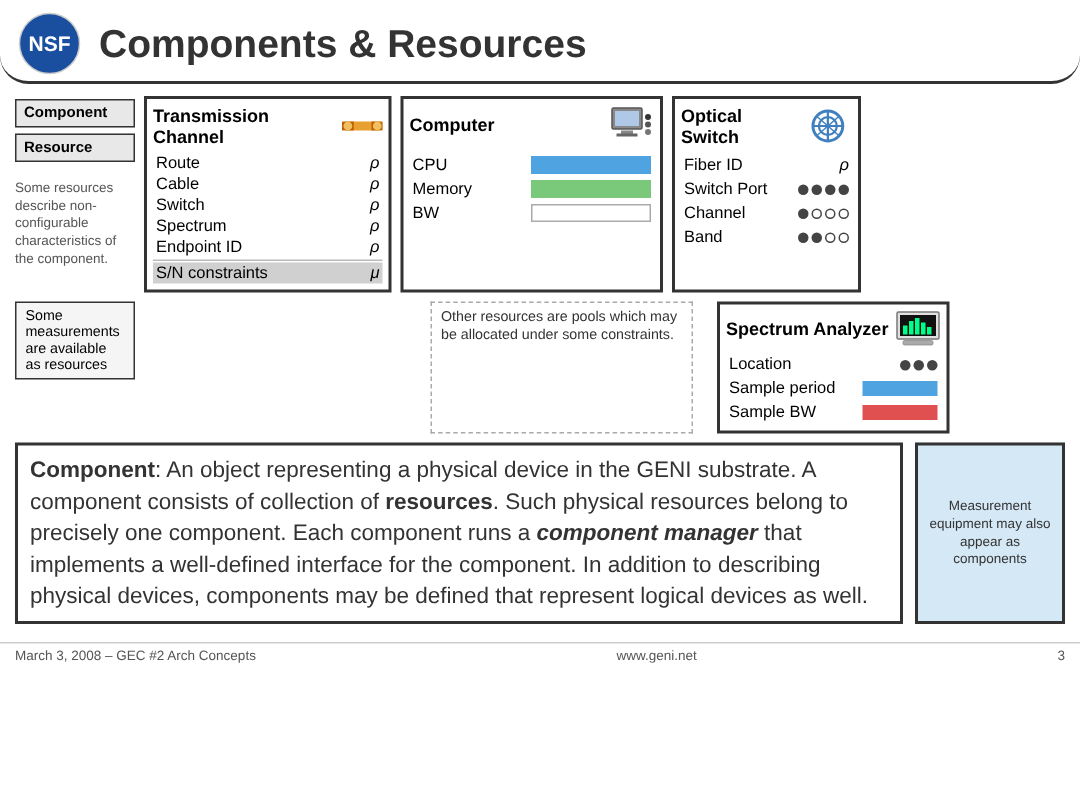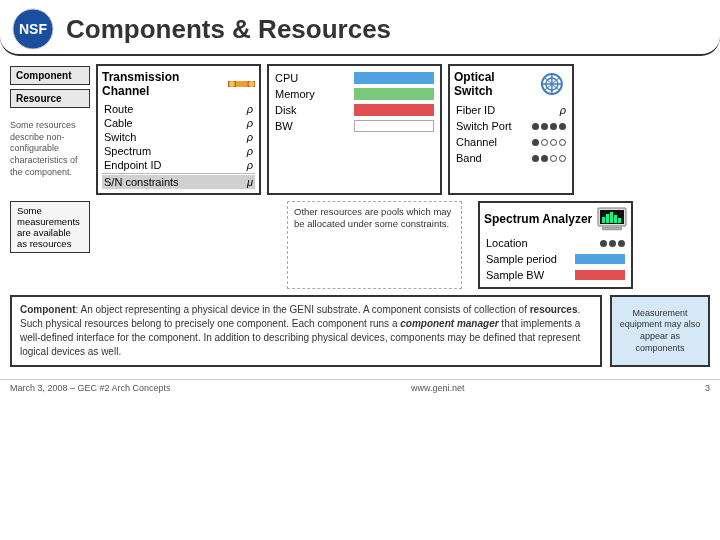--- a/index.html
+++ b/index.html
@@ -227,21 +227,21 @@
     .bottom-section {
       display: flex;
       gap: 8px;
       margin-top: 2px;
     }
 
     .description-box {
       border: 2px solid #333;
       padding: 6px 8px;
       flex: 1;
-      font-size: 10px;
+      font-size: 15px;
       line-height: 1.4;
       color: #333;
     }
 
     .desc-bold { font-weight: bold; }
     .desc-italic { font-style: italic; }
 
     .measurement-note-box {
       border: 2px solid #333;
       background: #d4e8f5;
@@ -355,36 +355,44 @@
           <span class="rho">ρ</span>
         </div>
         <div class="sep-line"></div>
         <div class="sn-row">
           <span>S/N constraints</span>
           <span class="mu">μ</span>
         </div>
       </div>
 
       <div class="computer-box">
+        <div class="computer-header">
+          <div class="computer-title">Computer</div>
+
+          <svg class="computer-icon-svg" viewBox="0 0 30 26">
+            <rect x="2" y="2" width="20" height="14" rx="1" fill="#888" stroke="#555" stroke-width="1"></rect>
+            <rect x="4" y="4" width="16" height="10" fill="#b0c8e8"></rect>
+            <rect x="8" y="17" width="8" height="3" fill="#888"></rect>
+            <rect x="5" y="19" width="14" height="2" fill="#666"></rect>
+
+            <circle cx="26" cy="8" r="2" fill="#333"></circle>
+            <circle cx="26" cy="13" r="2" fill="#555"></circle>
+            <circle cx="26" cy="18" r="2" fill="#777"></circle>
+          </svg>
+        </div>
         <div class="computer-row">
           <span>CPU</span>
           <div class="bar-container">
             <div class="bar-cpu"></div>
           </div>
         </div>
         <div class="computer-row">
           <span>Memory</span>
           <div class="bar-container">
             <div class="bar-memory"></div>
-          </div>
-        </div>
-        <div class="computer-row">
-          <span>Disk</span>
-          <div class="bar-container">
-            <div class="bar-disk"></div>
           </div>
         </div>
         <div class="computer-row">
           <span>BW</span>
           <div class="bar-container">
             <div class="bar-bw"></div>
           </div>
         </div>
       </div>
 

